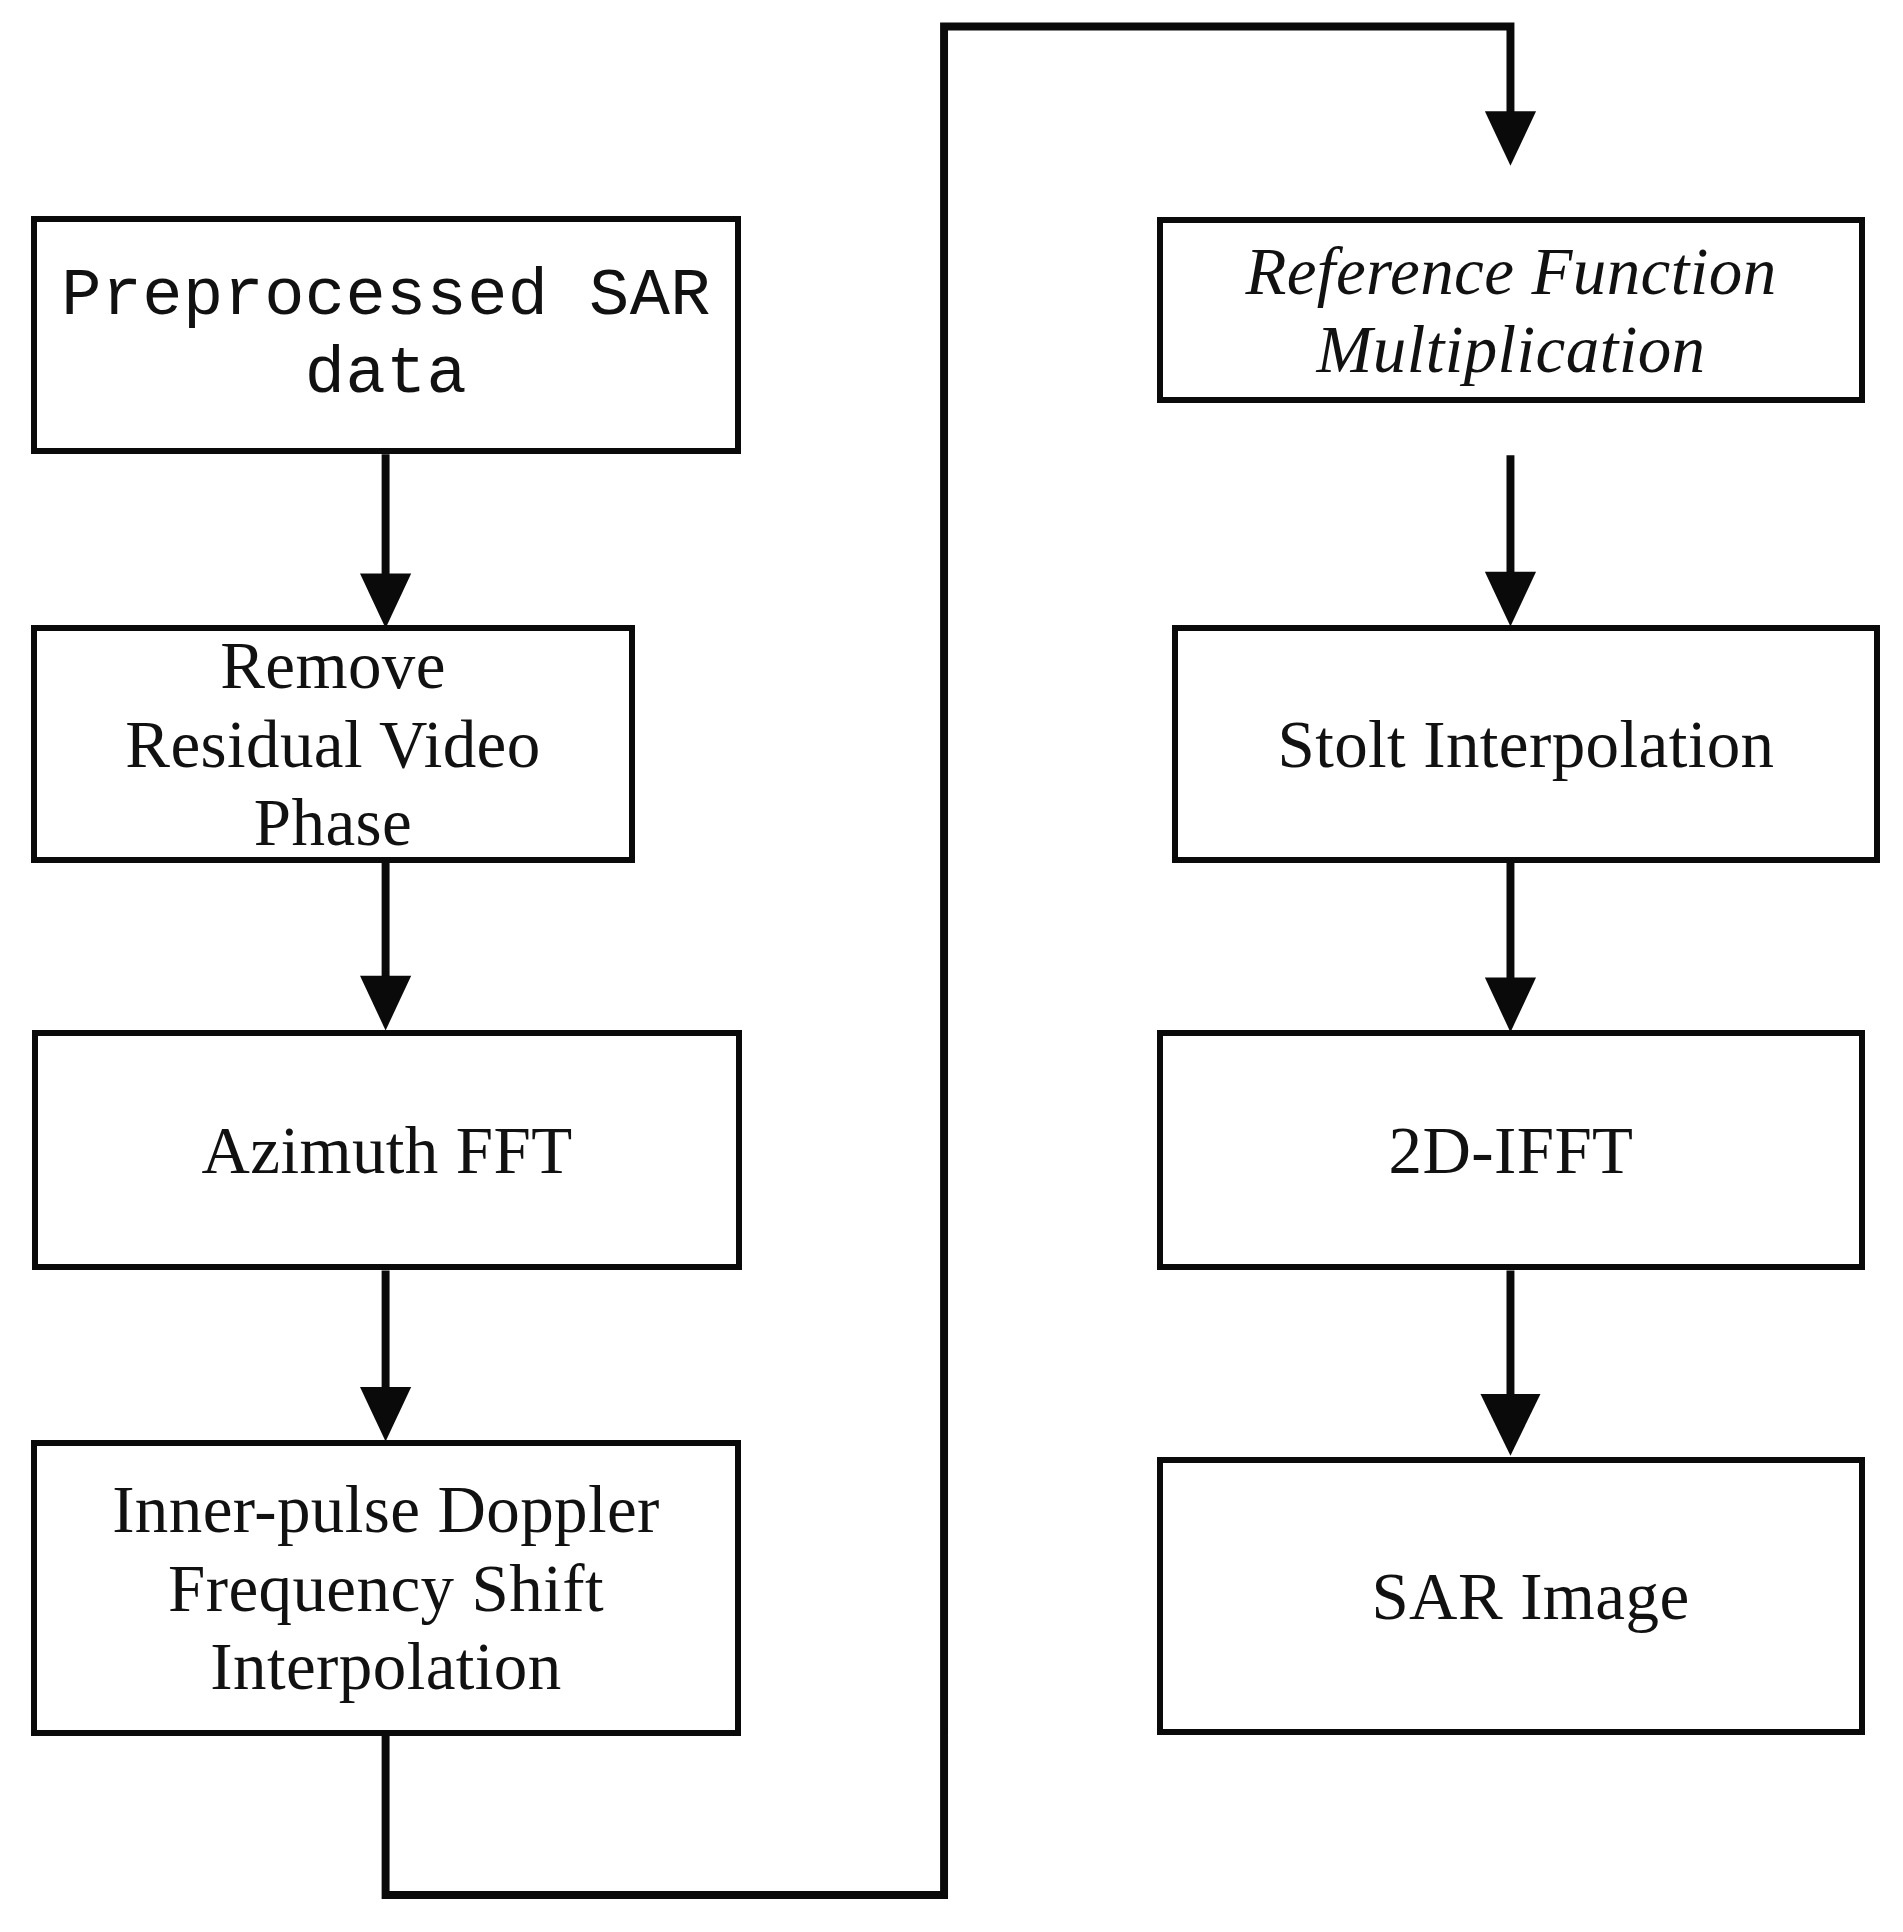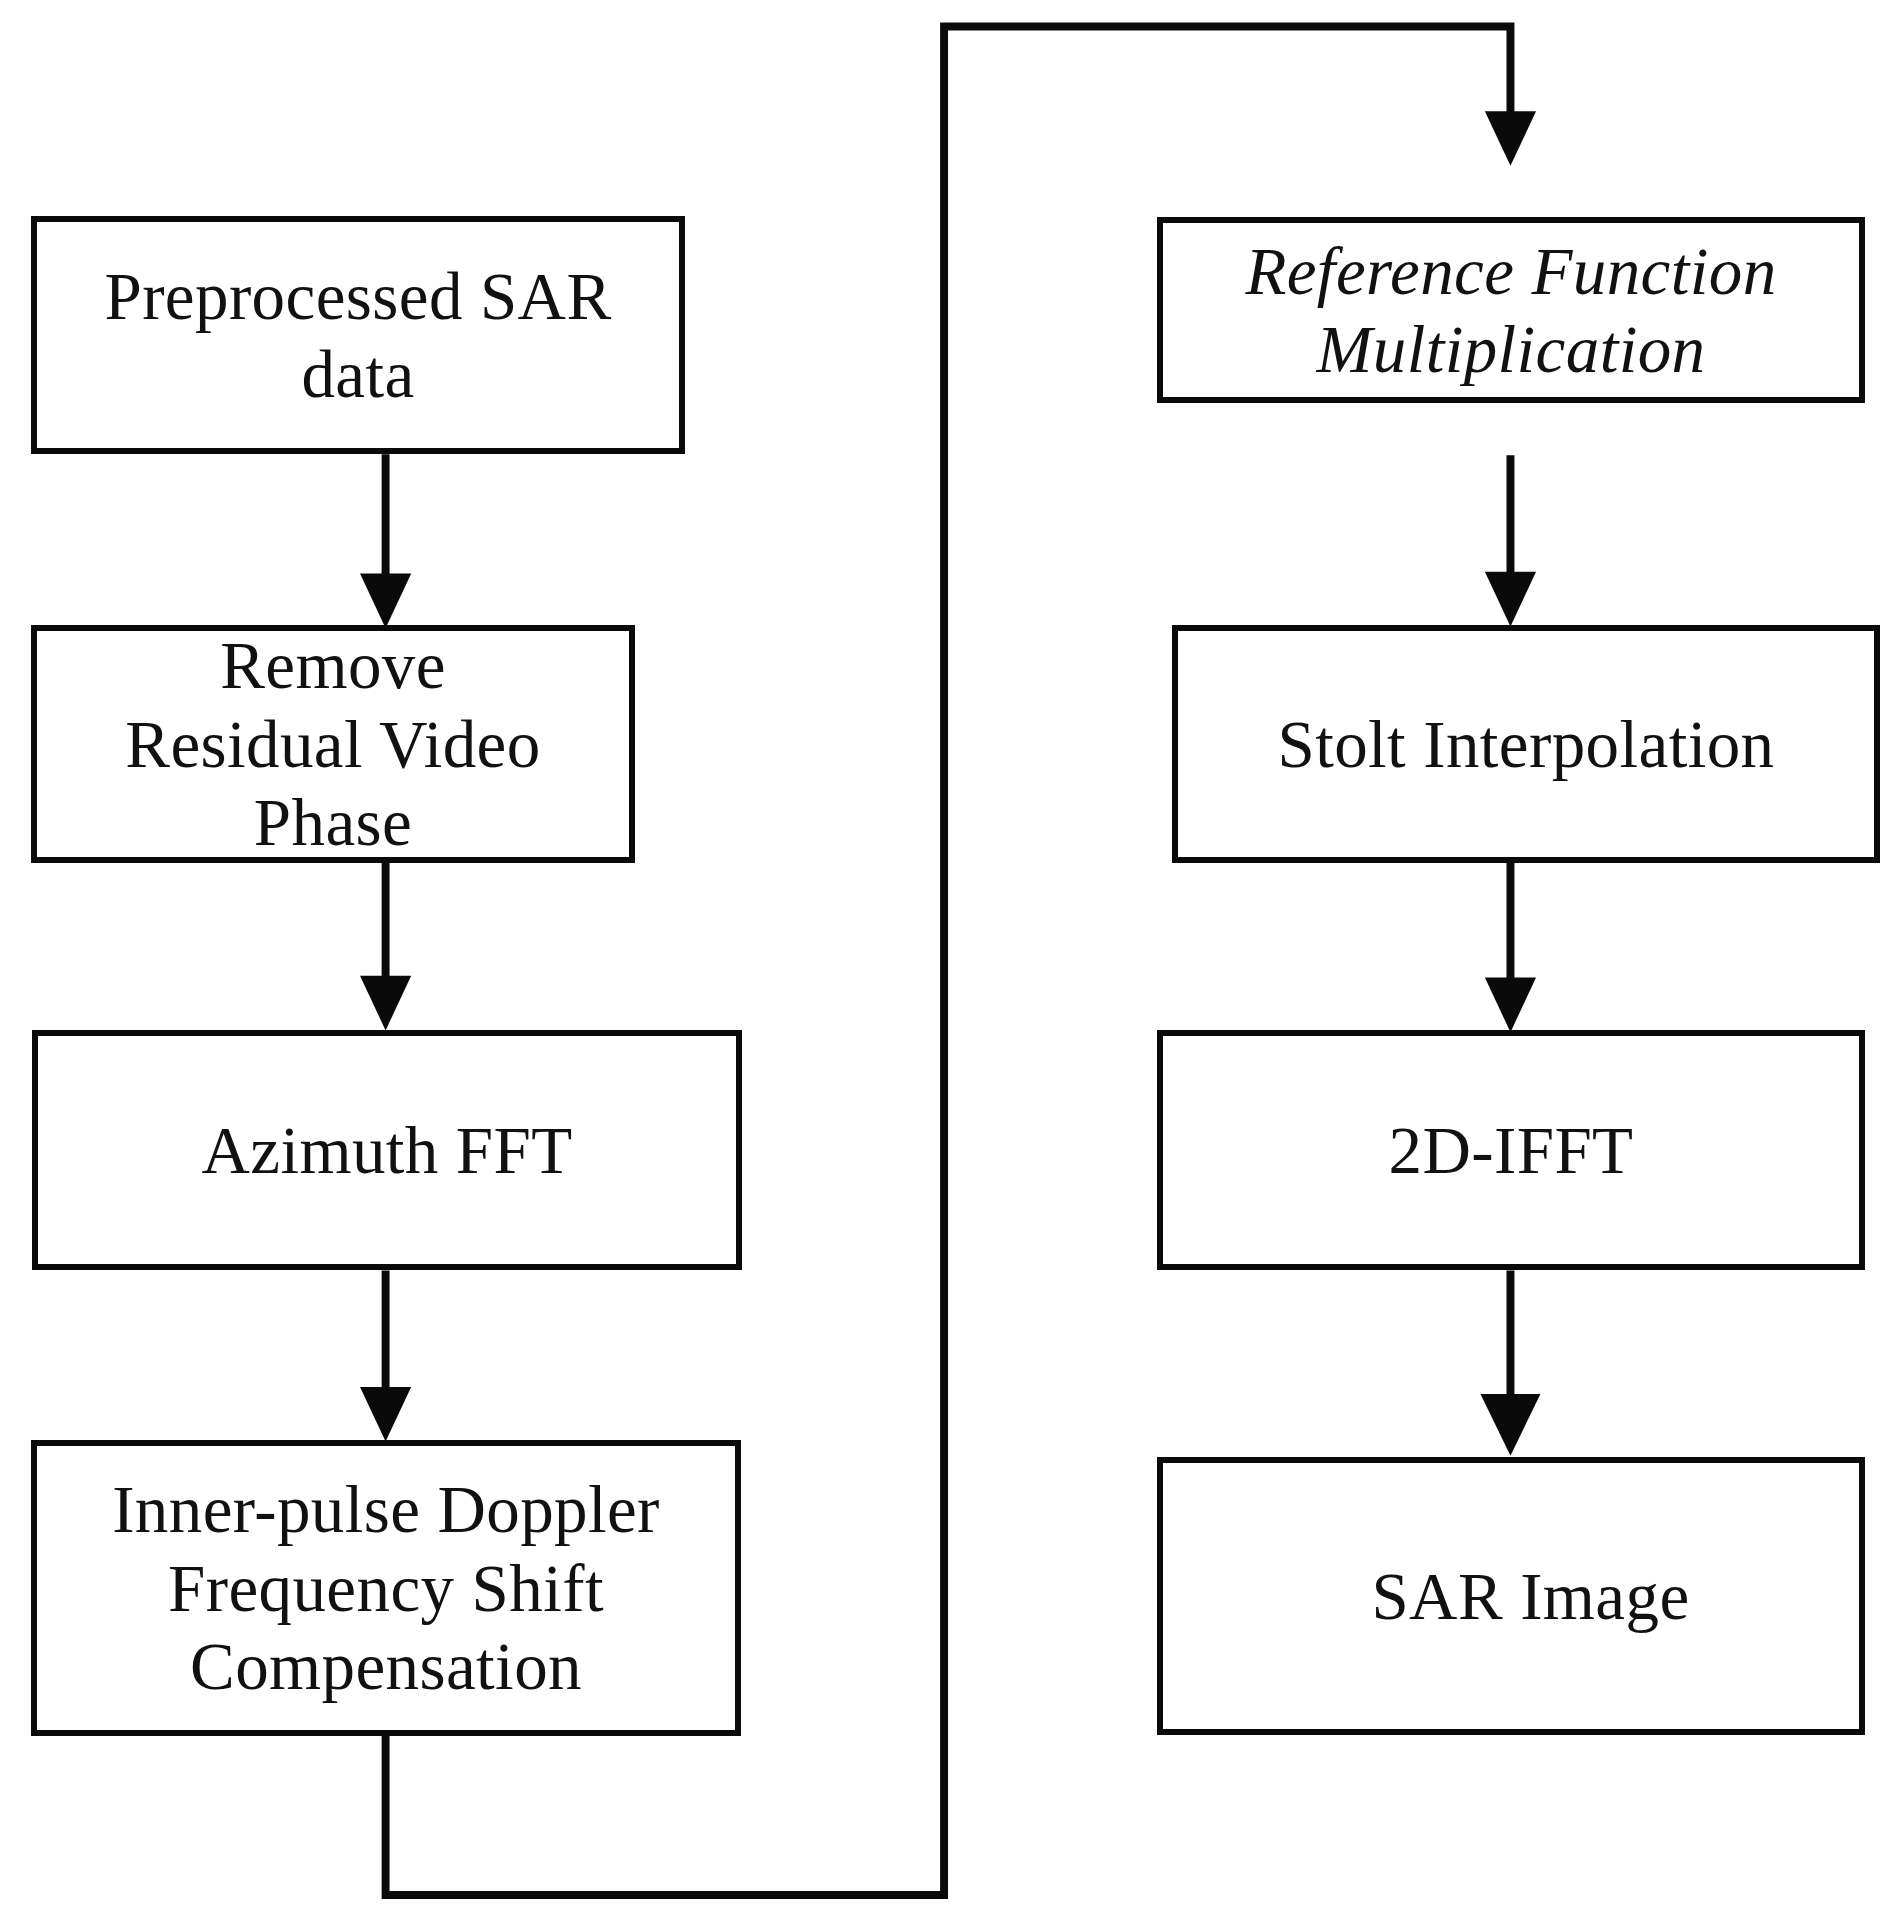--- a/index.html
+++ b/index.html
@@ -86,38 +86,38 @@
       <line x1="1712" y1="978" x2="1712" y2="1130"></line>
       <polygon points="1712,1170 1683,1108 1741,1108"></polygon>
     </g>
 
     <g>
       <line x1="1712" y1="1440" x2="1712" y2="1596"></line>
       <polygon points="1712,1650 1678,1580 1746,1580"></polygon>
     </g>
   </svg>
 
-  <div class="node" style="left:31px; top:216px; width:654px; height:238px;">
+  <div class="node" style="left:31px; top:216px; width:710px; height:238px;font-family:Liberation Mono, monospace;">
     <span class="label">Preprocessed SAR
 data</span>
   </div>
 
   <div class="node" style="left:31px; top:625px; width:604px; height:238px;">
     <span class="label">Remove
 Residual Video Phase</span>
   </div>
 
   <div class="node" style="left:32px; top:1030px; width:710px; height:240px;">
     <span class="label">Azimuth FFT</span>
   </div>
 
   <div class="node" style="left:31px; top:1440px; width:710px; height:296px;">
     <span class="label">Inner-pulse Doppler
 Frequency Shift
-Compensation</span>
+Interpolation</span>
   </div>
 
   <div class="node" style="left:1157px; top:217px; width:708px; height:186px;font-style:italic;">
     <span class="label">Reference Function
 Multiplication</span>
   </div>
 
   <div class="node" style="left:1157px; top:625px; width:708px; height:238px;margin-left:15px;">
     <span class="label">Stolt Interpolation</span>
   </div>

